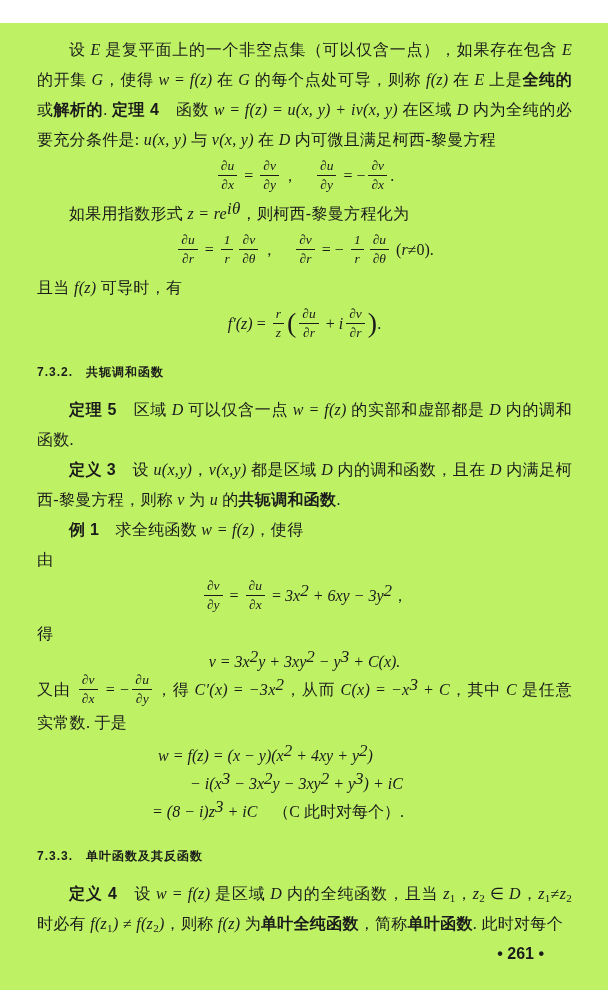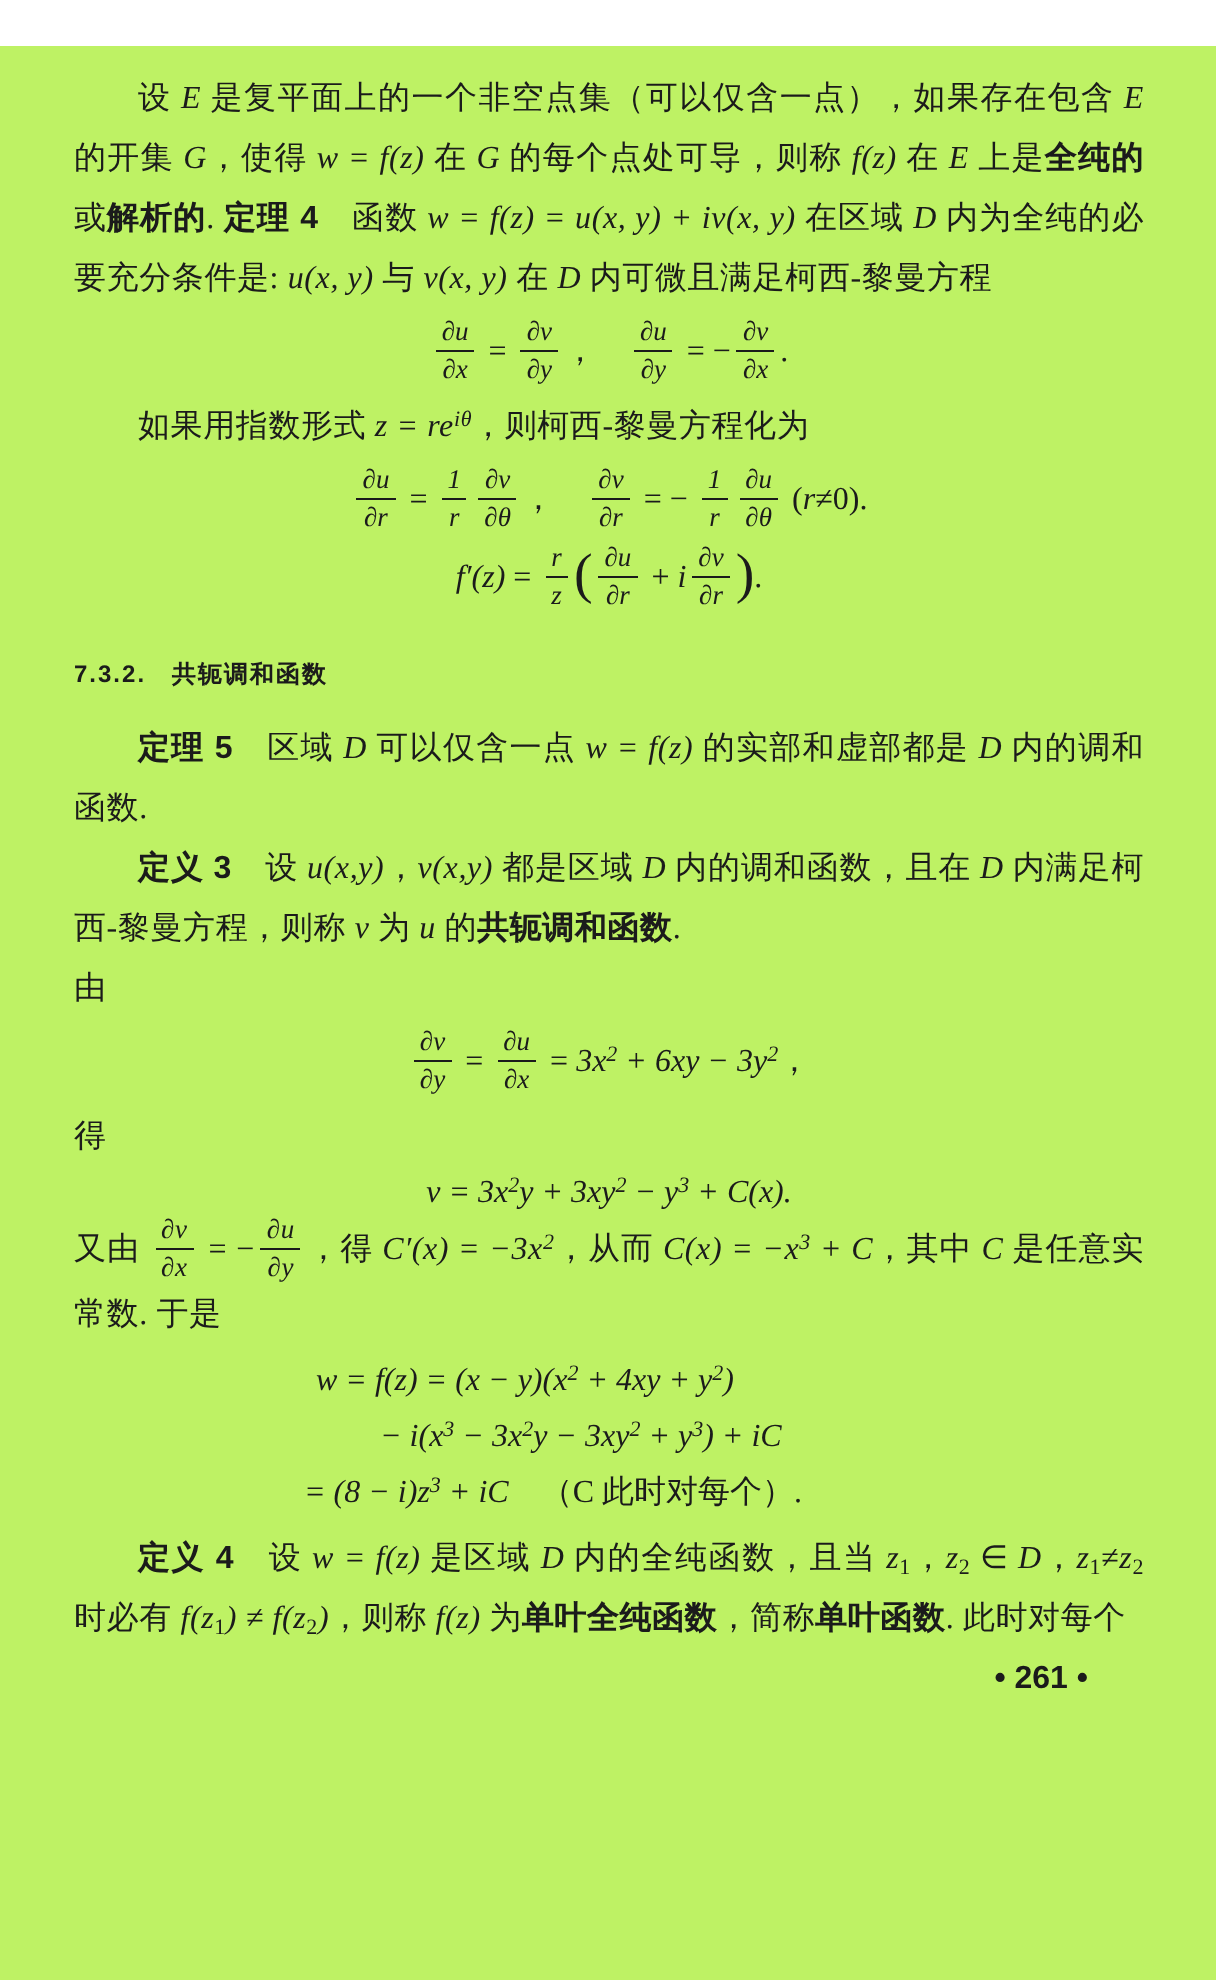--- a/index.html
+++ b/index.html
@@ -25,21 +25,21 @@
   .para {
     margin: 0;
     font-size: 16px;
     line-height: 30px;
     text-align: justify;
     letter-spacing: 0.3px;
   }
   .indent { text-indent: 2em; }
   .b { font-weight: bold; font-family: "Liberation Sans", sans-serif; }
   .i { font-style: italic; }
-  .sup { font-size: 11px; vertical-align: 5px; line-height: 0; }
+  .sup { font-size: 17px; vertical-align: 5px; line-height: 0; }
   .sub { font-size: 11px; vertical-align: -3px; line-height: 0; }
   .big { font-size: 28px; font-style: normal; vertical-align: middle; line-height: 0; position: relative; top: -2px; }
   .frac {
     display: inline-block;
     vertical-align: middle;
     text-align: center;
     font-style: italic;
     font-size: 13.5px;
     line-height: 1.15;
     margin: 0 3px;
@@ -83,46 +83,49 @@
 <div class="page">
 
   <p class="para indent"><span>设 </span><span class="i">E</span><span> 是复平面上的一个非空点集（可以仅含一点），如果存在包含 </span><span class="i">E</span><span> 的开集 </span><span class="i">G</span><span>，使得 </span><span class="i">w = f(z)</span><span> 在 </span><span class="i">G</span><span> 的每个点处可导，则称 </span><span class="i">f(z)</span><span> 在 </span><span class="i">E</span><span> 上是</span><span class="b">全纯的</span><span>或</span><span class="b">解析的</span><span>. </span><span class="b">定理 4</span><span>　函数 </span><span class="i">w = f(z) = u(x, y) + iv(x, y)</span><span> 在区域 </span><span class="i">D</span><span> 内为全纯的必要充分条件是: </span><span class="i">u(x, y)</span><span> 与 </span><span class="i">v(x, y)</span><span> 在 </span><span class="i">D</span><span> 内可微且满足柯西-黎曼方程</span></p>
 
   <div class="f-disp tall"><span class="frac"><span class="num">∂u</span><span class="den">∂x</span></span><span> = </span><span class="frac"><span class="num">∂v</span><span class="den">∂y</span></span><span>，　</span><span class="frac"><span class="num">∂u</span><span class="den">∂y</span></span><span> = −</span><span class="frac"><span class="num">∂v</span><span class="den">∂x</span></span><span>.</span></div>
 
   <p class="para indent"><span>如果用指数形式 </span><span class="i">z = re</span><span class="i sup">iθ</span><span>，则柯西-黎曼方程化为</span></p>
 
   <div class="f-disp tall"><span class="frac"><span class="num">∂u</span><span class="den">∂r</span></span><span> = </span><span class="frac"><span class="num">1</span><span class="den">r</span></span><span class="frac"><span class="num">∂v</span><span class="den">∂θ</span></span><span>，　</span><span class="frac"><span class="num">∂v</span><span class="den">∂r</span></span><span> = − </span><span class="frac"><span class="num">1</span><span class="den">r</span></span><span class="frac"><span class="num">∂u</span><span class="den">∂θ</span></span><span> (</span><span class="i">r</span><span>≠0).</span></div>
 
+  <p class="para"><span>且当 </span><span class="i">f(z)</span><span> 可导时，有</span></p>
 
   <div class="f-disp tall"><span class="i">f′(z)</span><span> = </span><span class="frac"><span class="num">r</span><span class="den">z</span></span><span class="big">(</span><span class="frac"><span class="num">∂u</span><span class="den">∂r</span></span><span> + </span><span class="i">i</span><span class="frac"><span class="num">∂v</span><span class="den">∂r</span></span><span class="big">)</span><span>.</span></div>
 
   <h2 class="sec">7.3.2.　共轭调和函数</h2>
 
   <p class="para indent"><span class="b">定理 5</span><span>　区域 </span><span class="i">D</span><span> 可以仅含一点 </span><span class="i">w = f(z)</span><span> 的实部和虚部都是 </span><span class="i">D</span><span> 内的调和函数.</span></p>
 
   <p class="para indent"><span class="b">定义 3</span><span>　设 </span><span class="i">u(x,y)</span><span>，</span><span class="i">v(x,y)</span><span> 都是区域 </span><span class="i">D</span><span> 内的调和函数，且在 </span><span class="i">D</span><span> 内满足柯西-黎曼方程，则称 </span><span class="i">v</span><span> 为 </span><span class="i">u</span><span> 的</span><span class="b">共轭调和函数</span><span>.</span></p>
 
 
+  <p class="para indent"><span class="b">例 1</span><span>　求全纯函数 </span><span class="i">w = f(z)</span><span>，使得</span></p>
 
 
   <p class="para"><span>由</span></p>
 
   <div class="f-disp tall"><span class="frac"><span class="num">∂v</span><span class="den">∂y</span></span><span> = </span><span class="frac"><span class="num">∂u</span><span class="den">∂x</span></span><span> = </span><span class="i">3x</span><span class="i sup">2</span><span class="i"> + 6xy − 3y</span><span class="i sup">2</span><span>，</span></div>
 
   <p class="para"><span>得</span></p>
 
   <div class="f-disp"><span class="i">v = 3x</span><span class="i sup">2</span><span class="i">y + 3xy</span><span class="i sup">2</span><span class="i"> − y</span><span class="i sup">3</span><span class="i"> + C(x).</span></div>
 
   <p class="para"><span>又由 </span><span class="frac"><span class="num">∂v</span><span class="den">∂x</span></span><span> = −</span><span class="frac"><span class="num">∂u</span><span class="den">∂y</span></span><span>，得 </span><span class="i">C′(x) = −3x</span><span class="i sup">2</span><span>，从而 </span><span class="i">C(x) = −x</span><span class="i sup">3</span><span class="i"> + C</span><span>，其中 </span><span class="i">C</span><span> 是任意实常数. 于是</span></p>
 
   <div class="eq-block">
     <div class="eq-line l1"><span class="i">w = f(z) = (x − y)(x</span><span class="i sup">2</span><span class="i"> + 4xy + y</span><span class="i sup">2</span><span class="i">)</span></div>
     <div class="eq-line l2"><span class="i">− i(x</span><span class="i sup">3</span><span class="i"> − 3x</span><span class="i sup">2</span><span class="i">y − 3xy</span><span class="i sup">2</span><span class="i"> + y</span><span class="i sup">3</span><span class="i">) + iC</span></div>
     <div class="eq-line l3"><span class="i">= (8 − i)z</span><span class="i sup">3</span><span class="i"> + iC</span><span>　（C 此时对每个）.</span></div>
   </div>
 
+  <h2 class="sec">7.3.3.　单叶函数及其反函数</h2>
 
   <p class="para indent"><span class="b">定义 4</span><span>　设 </span><span class="i">w = f(z)</span><span> 是区域 </span><span class="i">D</span><span> 内的全纯函数，且当 </span><span class="i">z</span><span class="sub">1</span><span>，</span><span class="i">z</span><span class="sub">2</span><span> ∈ </span><span class="i">D</span><span>，</span><span class="i">z</span><span class="sub">1</span><span>≠</span><span class="i">z</span><span class="sub">2</span><span> 时必有 </span><span class="i">f(z</span><span class="sub">1</span><span class="i">) ≠ f(z</span><span class="sub">2</span><span class="i">)</span><span>，则称 </span><span class="i">f(z)</span><span> 为</span><span class="b">单叶全纯函数</span><span>，简称</span><span class="b">单叶函数</span><span>. 此时对每个</span></p>
 
   <div class="pageno">• 261 •</div>
 
 </div>
 
 </body></html>

